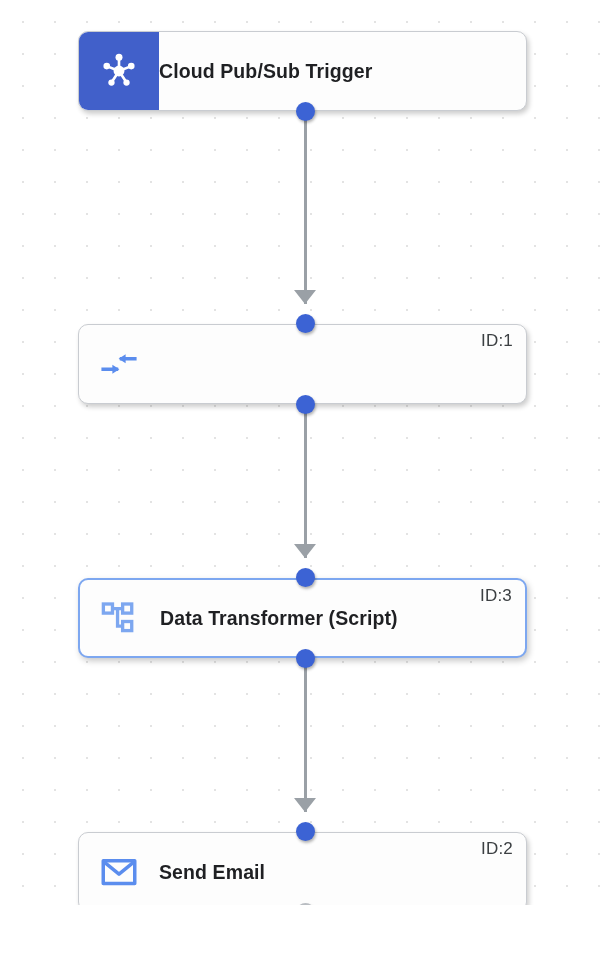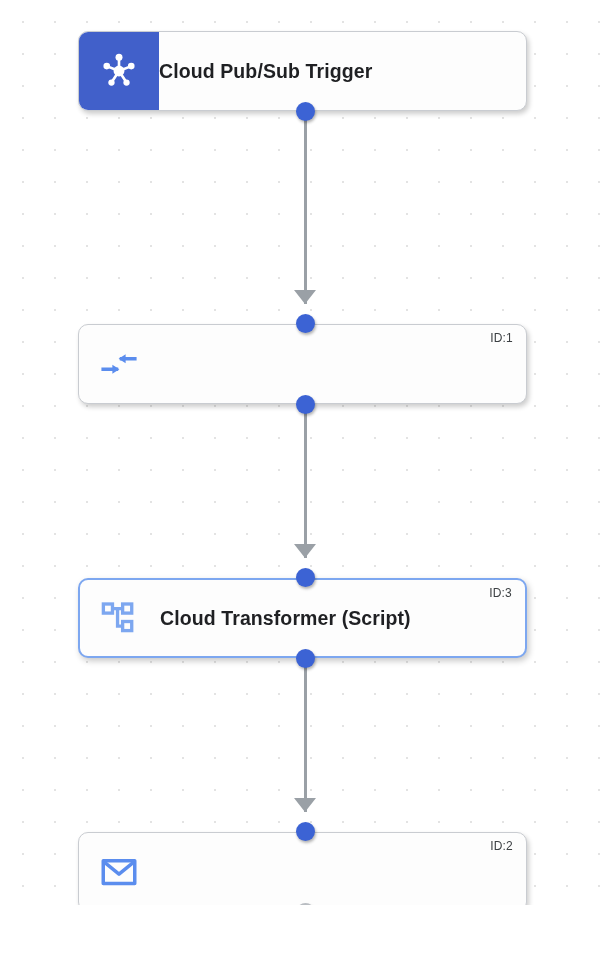--- a/index.html
+++ b/index.html
@@ -78,21 +78,21 @@
     font-size: 19.5px;
     font-weight: bold;
     color: #1f2023;
     letter-spacing: 0.1px;
     white-space: nowrap;
   }
   .node-id {
     position: absolute;
     right: 13px;
     top: 6px;
-    font-size: 12px;
+    font-size: 17px;
     font-weight: normal;
     color: #3c4043;
     letter-spacing: 0.2px;
   }
 
   
   .port {
     position: absolute;
     left: 296px;
     width: 19px;
@@ -162,33 +162,34 @@
       <svg width="42" height="42" viewBox="0 0 24 24">
         <g stroke="#7da7f0" stroke-width="1.9" fill="none">
           <rect x="2.5" y="4.0" width="5.2" height="5.2"></rect>
           <rect x="13.5" y="4.0" width="5.2" height="5.2"></rect>
           <rect x="13.5" y="14.0" width="5.2" height="5.2"></rect>
           <path d="M7.7 6.6 L13.5 6.6"></path>
           <path d="M10.6 6.6 L10.6 16.6 L13.5 16.6"></path>
         </g>
       </svg>
     </div>
-    <div class="node-label">Cloud Transformer (Script)</div>
+    <div class="node-label">Data Transformer (Script)</div>
     <div class="node-id">ID:3</div>
   </div>
   <div class="port filled" style="top:568px;"></div>
   <div class="port filled" style="top:649px;"></div>
 
   <div class="node" style="top:832px;">
     <div class="icon-plain">
       <svg width="42" height="42" viewBox="0 0 24 24">
         <g stroke="#5b8dee" stroke-width="2.0" fill="none" stroke-linejoin="round">
           <rect x="3.0" y="5.5" width="18" height="13"></rect>
           <path d="M3.6 6.4 L12 13.2 L20.4 6.4"></path>
         </g>
       </svg>
     </div>
+    <div class="node-label">Send Email</div>
     <div class="node-id">ID:2</div>
   </div>
   <div class="port filled" style="top:822px;"></div>
   <div class="port hollow" style="top:903px;"></div>
 
 </div>
 
 </body></html>

